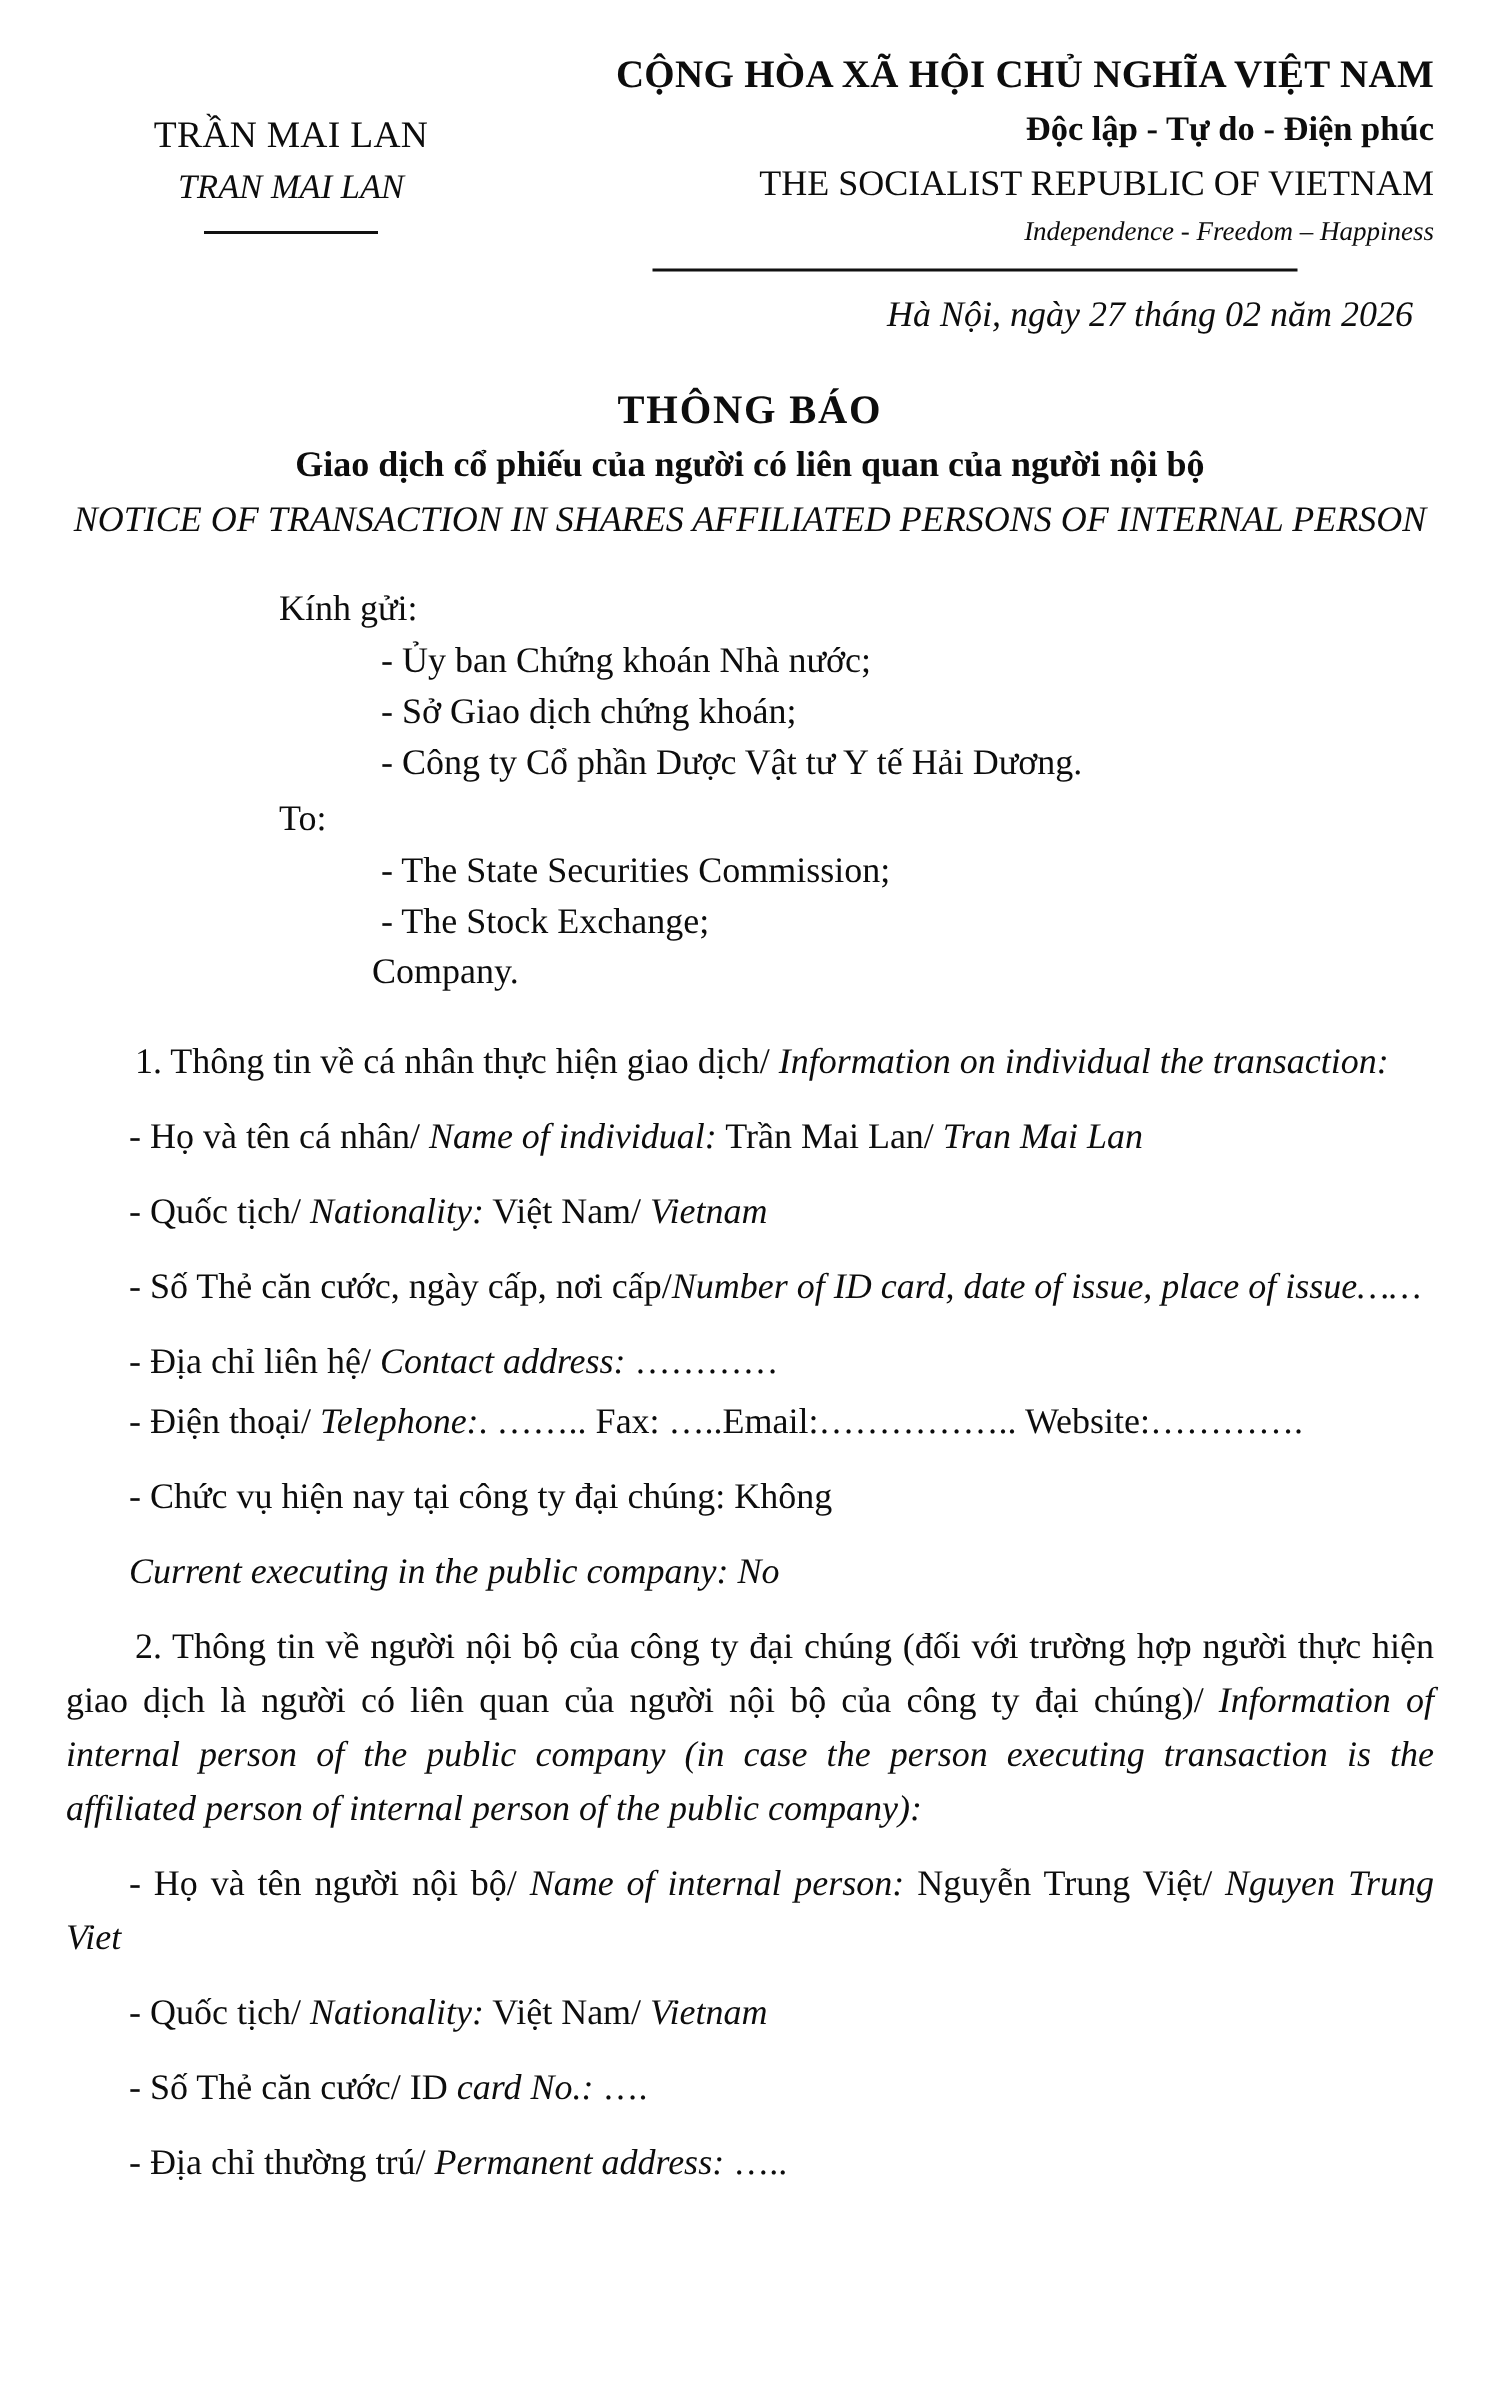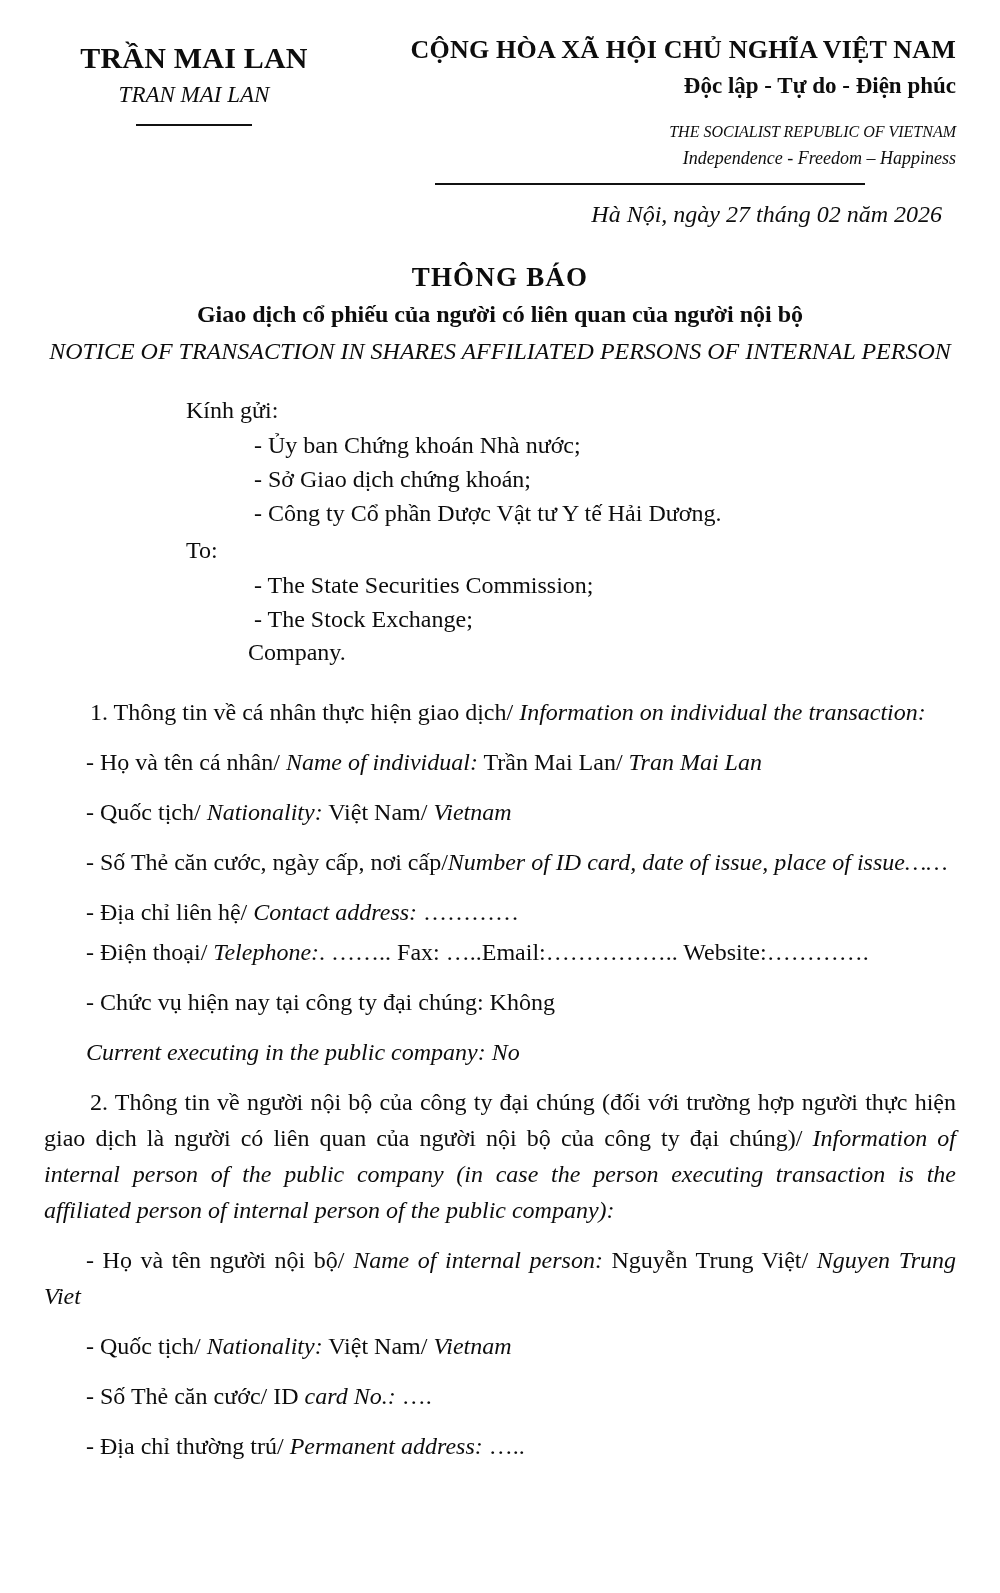--- a/index.html
+++ b/index.html
@@ -31,24 +31,25 @@
   .header-left {
     width: 300px;
     text-align: center;
     padding-top: 6px;
   }
   .header-right {
     flex: 1;
     text-align: right;
   }
   .nm-bold {
-    font-weight: bold;
-    font-size: 30px;
+    font-weight: normal;
+    font-size: 25px;
     letter-spacing: 0.2px;
     line-height: 1.22;
+    margin-top: 36px;
   }
   .nm-italic {
     font-style: italic;
     font-size: 23px;
     line-height: 1.35;
     margin-top: 2px;
   }
   .short-rule {
     width: 116px;
     height: 2px;
@@ -62,23 +63,22 @@
     letter-spacing: 0.2px;
     line-height: 1.25;
   }
   .motto {
     font-weight: bold;
     font-size: 23px;
     margin-top: 5px;
     line-height: 1.25;
   }
   .country-en {
-    font-style: italic;
-    font-size: 16px;
-    margin-top: 22px;
+    font-size: 24px;
+    margin-top: 8px;
     line-height: 1.25;
   }
   .motto-en {
     font-style: italic;
     font-size: 18px;
     margin-top: 5px;
     line-height: 1.25;
   }
   .long-rule {
     width: 430px;

